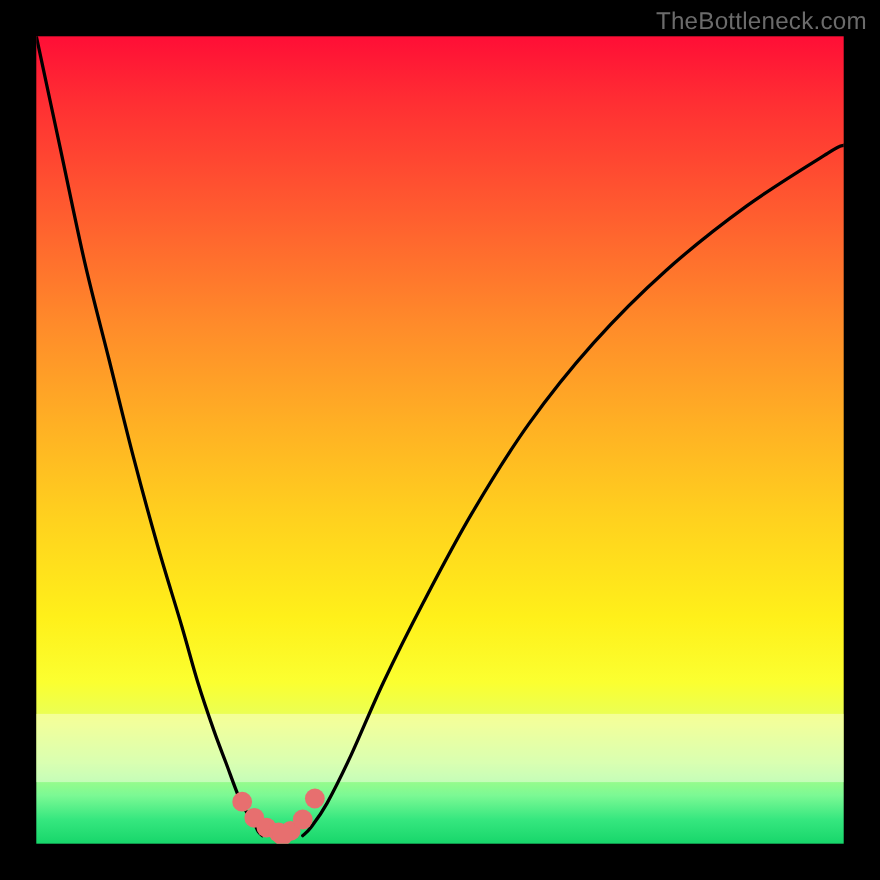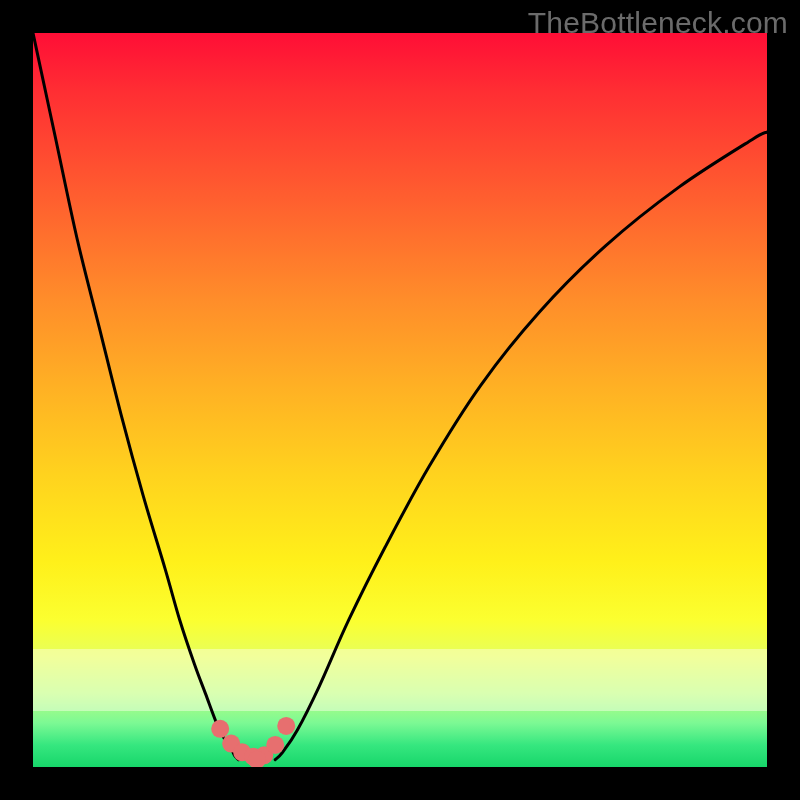--- a/index.html
+++ b/index.html
@@ -50,21 +50,21 @@
     bottom: 56px;
     height: 62px;
     background: rgba(255, 255, 220, 0.45);
     mix-blend-mode: screen;
   }
   .watermark {
     position: absolute;
     top: 6px;
     right: 12px;
     color: #6b6b6b;
-    font-size: 30px;
+    font-size: 22px;
     font-weight: 400;
     letter-spacing: 0.2px;
   }
   svg.overlay {
     position: absolute;
     top: 0;
     left: 0;
     width: 734px;
     height: 734px;
   }

